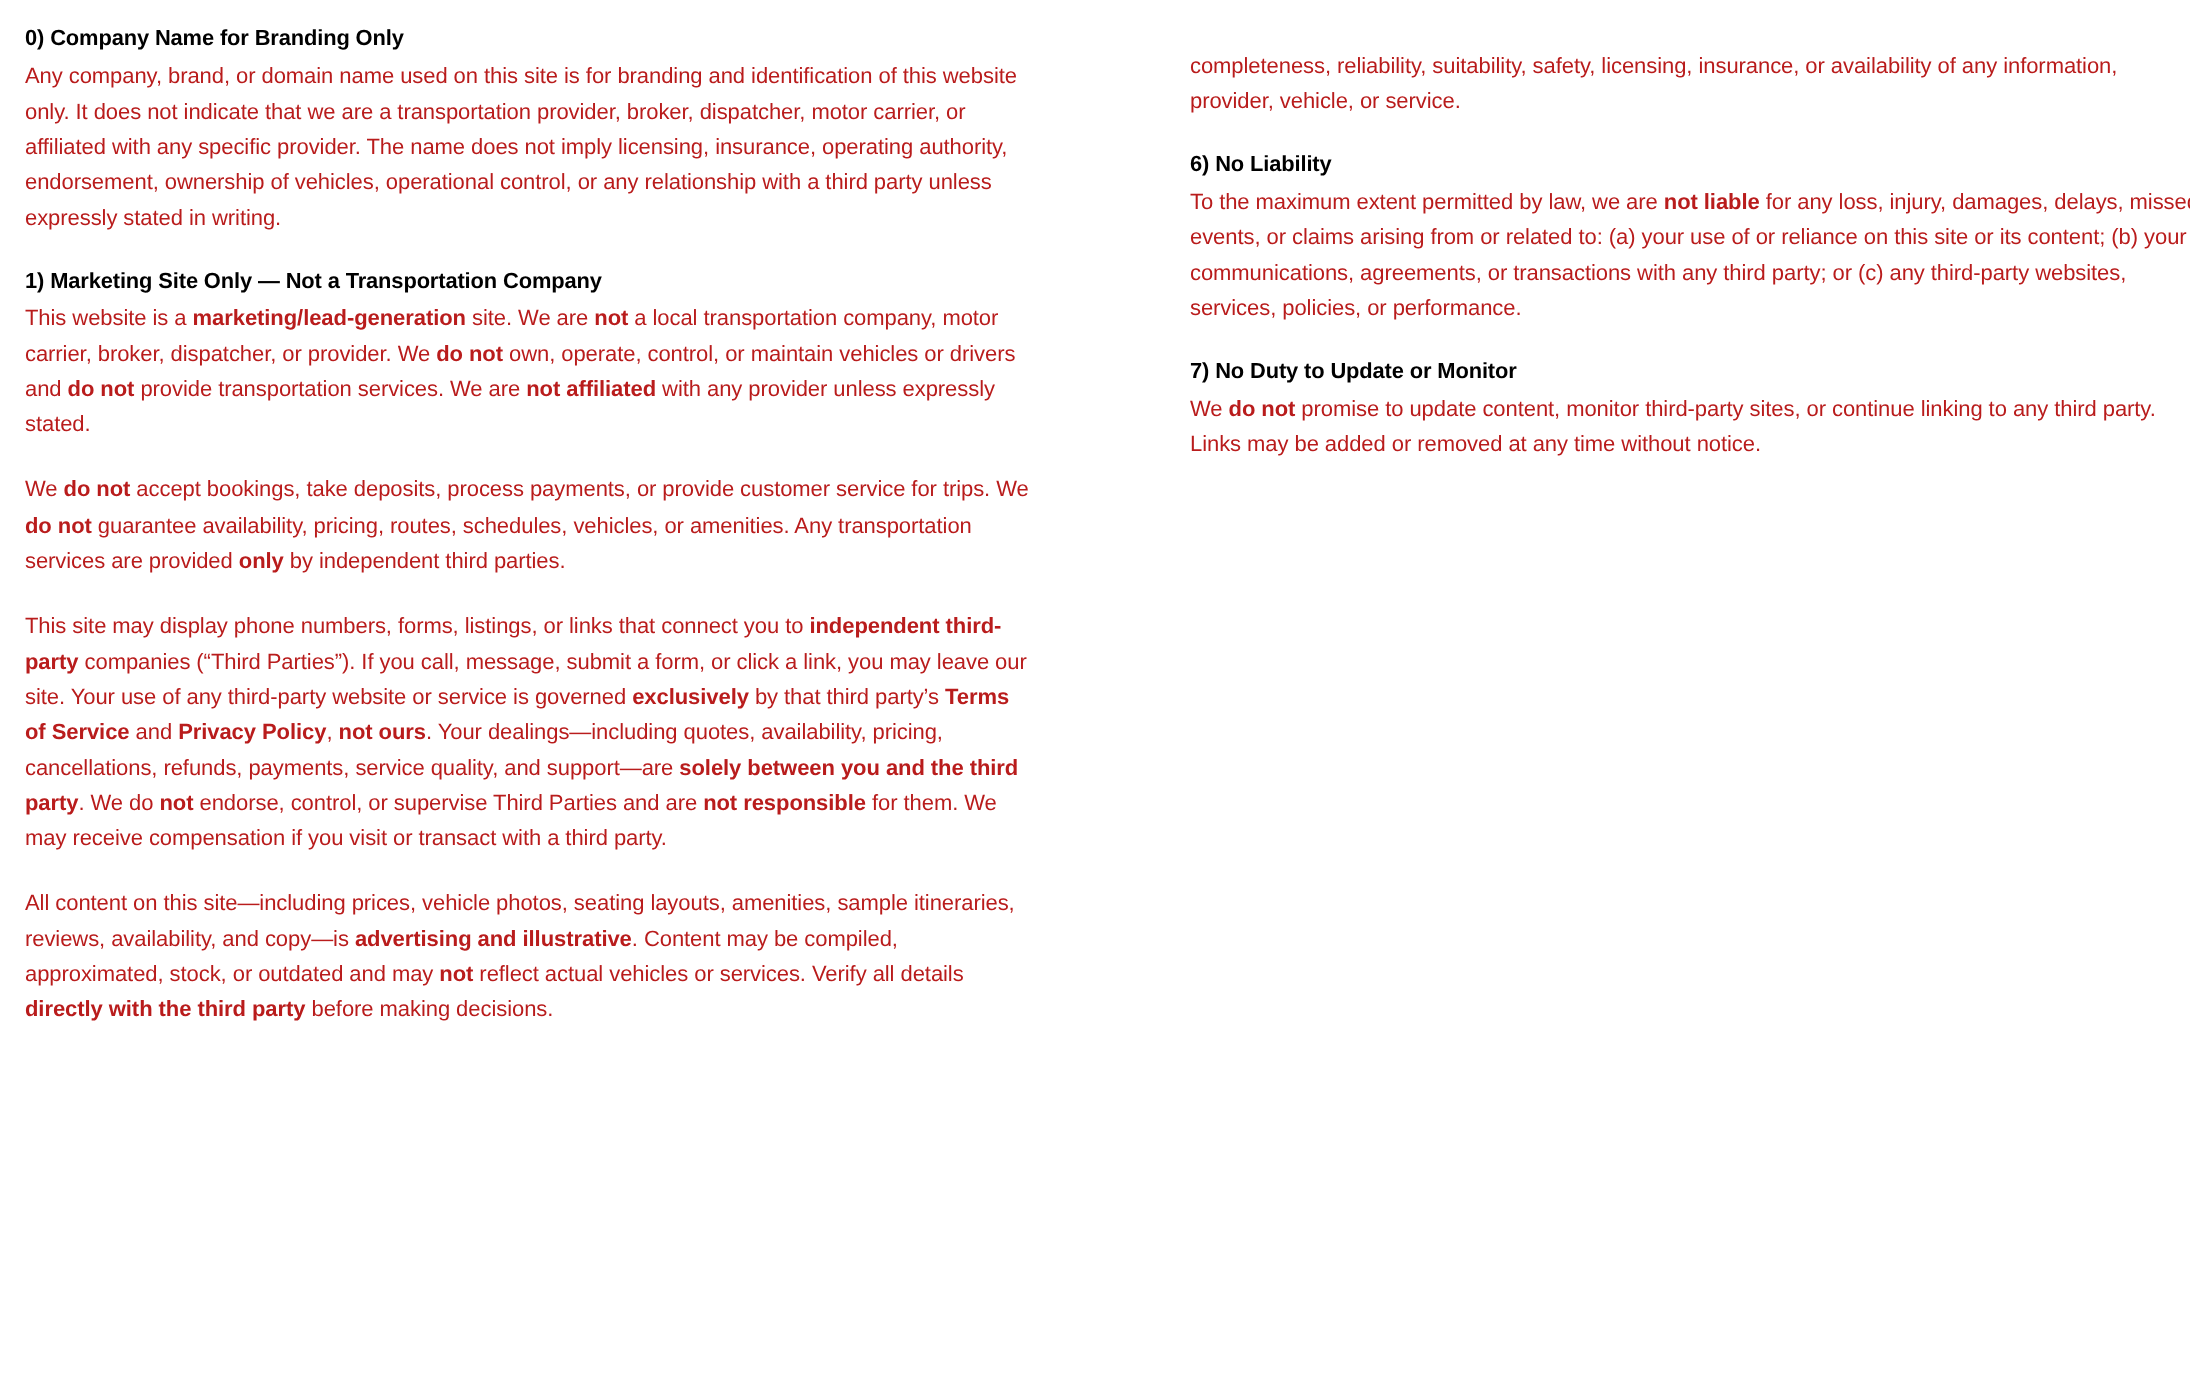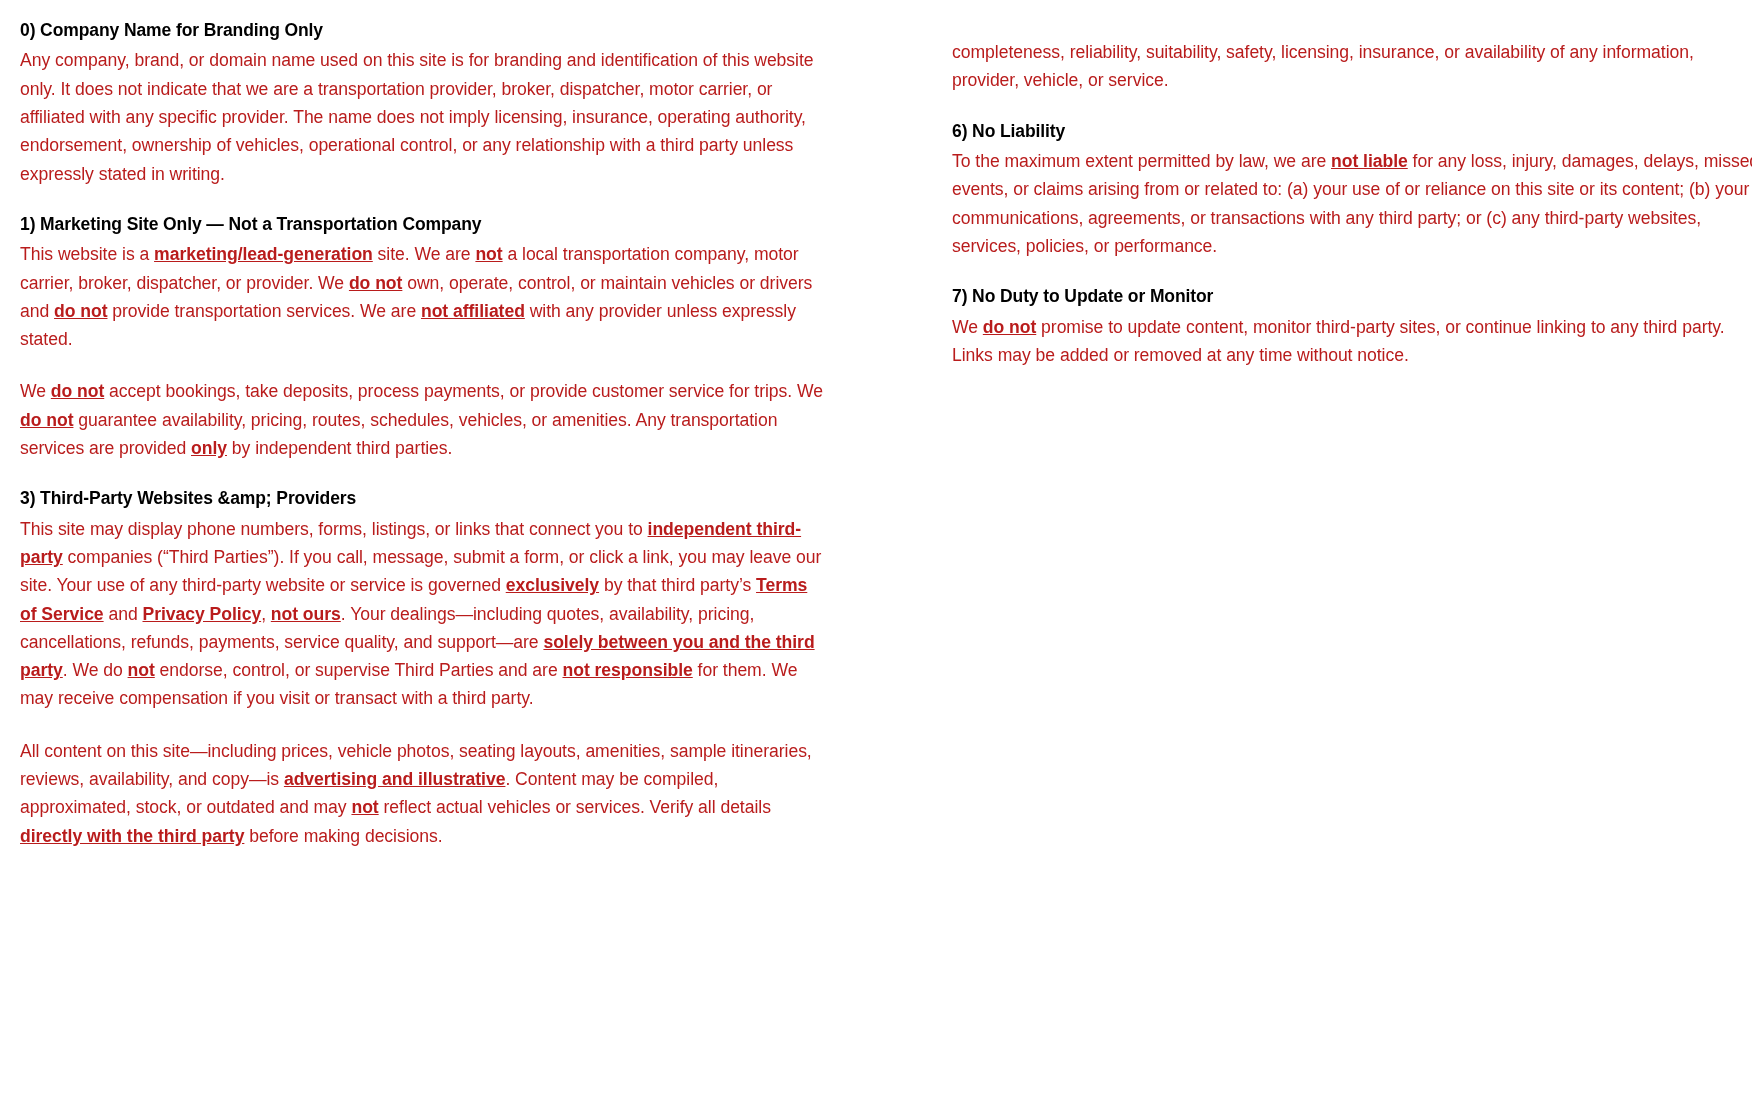--- a/index.html
+++ b/index.html
@@ -51,21 +51,20 @@
   }
   p.body-text {
     font-size: 17.6px;
     line-height: 28.3px;
     margin: 0;
     letter-spacing: -0.05px;
     color: #b91c1c;
   }
   p.body-text b {
     font-weight: bold;
-    text-decoration: underline;
   }
   .continued {
     margin-bottom: 24px;
   }
 </style>
 </head>
 <body>
 
 <div class="page">
   <div class="columns">
@@ -80,21 +79,20 @@
       <div class="section">
         <h3 class="heading">1) Marketing Site Only — Not a Transportation Company</h3>
         <p class="body-text"> This website is a <b>marketing/lead-generation</b> site. We are <b>not</b> a local transportation company, motor carrier, broker, dispatcher, or provider. We <b>do not</b> own, operate, control, or maintain vehicles or drivers and <b>do not</b> provide transportation services. We are <b>not affiliated</b> with any provider unless expressly stated.</p>
       </div>
 
       <div class="section">
         <p class="body-text"> We <b>do not</b> accept bookings, take deposits, process payments, or provide customer service for trips. We <b>do not</b> guarantee availability, pricing, routes, schedules, vehicles, or amenities. Any transportation services are provided <b>only</b> by independent third parties.</p>
       </div>
 
       <div class="section">
-        <h3 class="heading">3) Third-Party Websites &amp;amp; Providers</h3>
         <p class="body-text"> This site may display phone numbers, forms, listings, or links that connect you to <b>independent third-party</b> companies (“Third Parties”). If you call, message, submit a form, or click a link, you may leave our site. Your use of any third-party website or service is governed <b>exclusively</b> by that third party’s <b>Terms of Service</b> and <b>Privacy Policy</b>, <b>not ours</b>. Your dealings—including quotes, availability, pricing, cancellations, refunds, payments, service quality, and support—are <b>solely between you and the third party</b>. We do <b>not</b> endorse, control, or supervise Third Parties and are <b>not responsible</b> for them. We may receive compensation if you visit or transact with a third party.</p>
       </div>
 
       <div class="section">
         <p class="body-text"> All content on this site—including prices, vehicle photos, seating layouts, amenities, sample itineraries, reviews, availability, and copy—is <b>advertising and illustrative</b>. Content may be compiled, approximated, stock, or outdated and may <b>not</b> reflect actual vehicles or services. Verify all details <b>directly with the third party</b> before making decisions.</p>
       </div>
 
       <div class="section">
         <h3 class="heading">2) No Warranties; “As-Is”</h3>
       </div>

